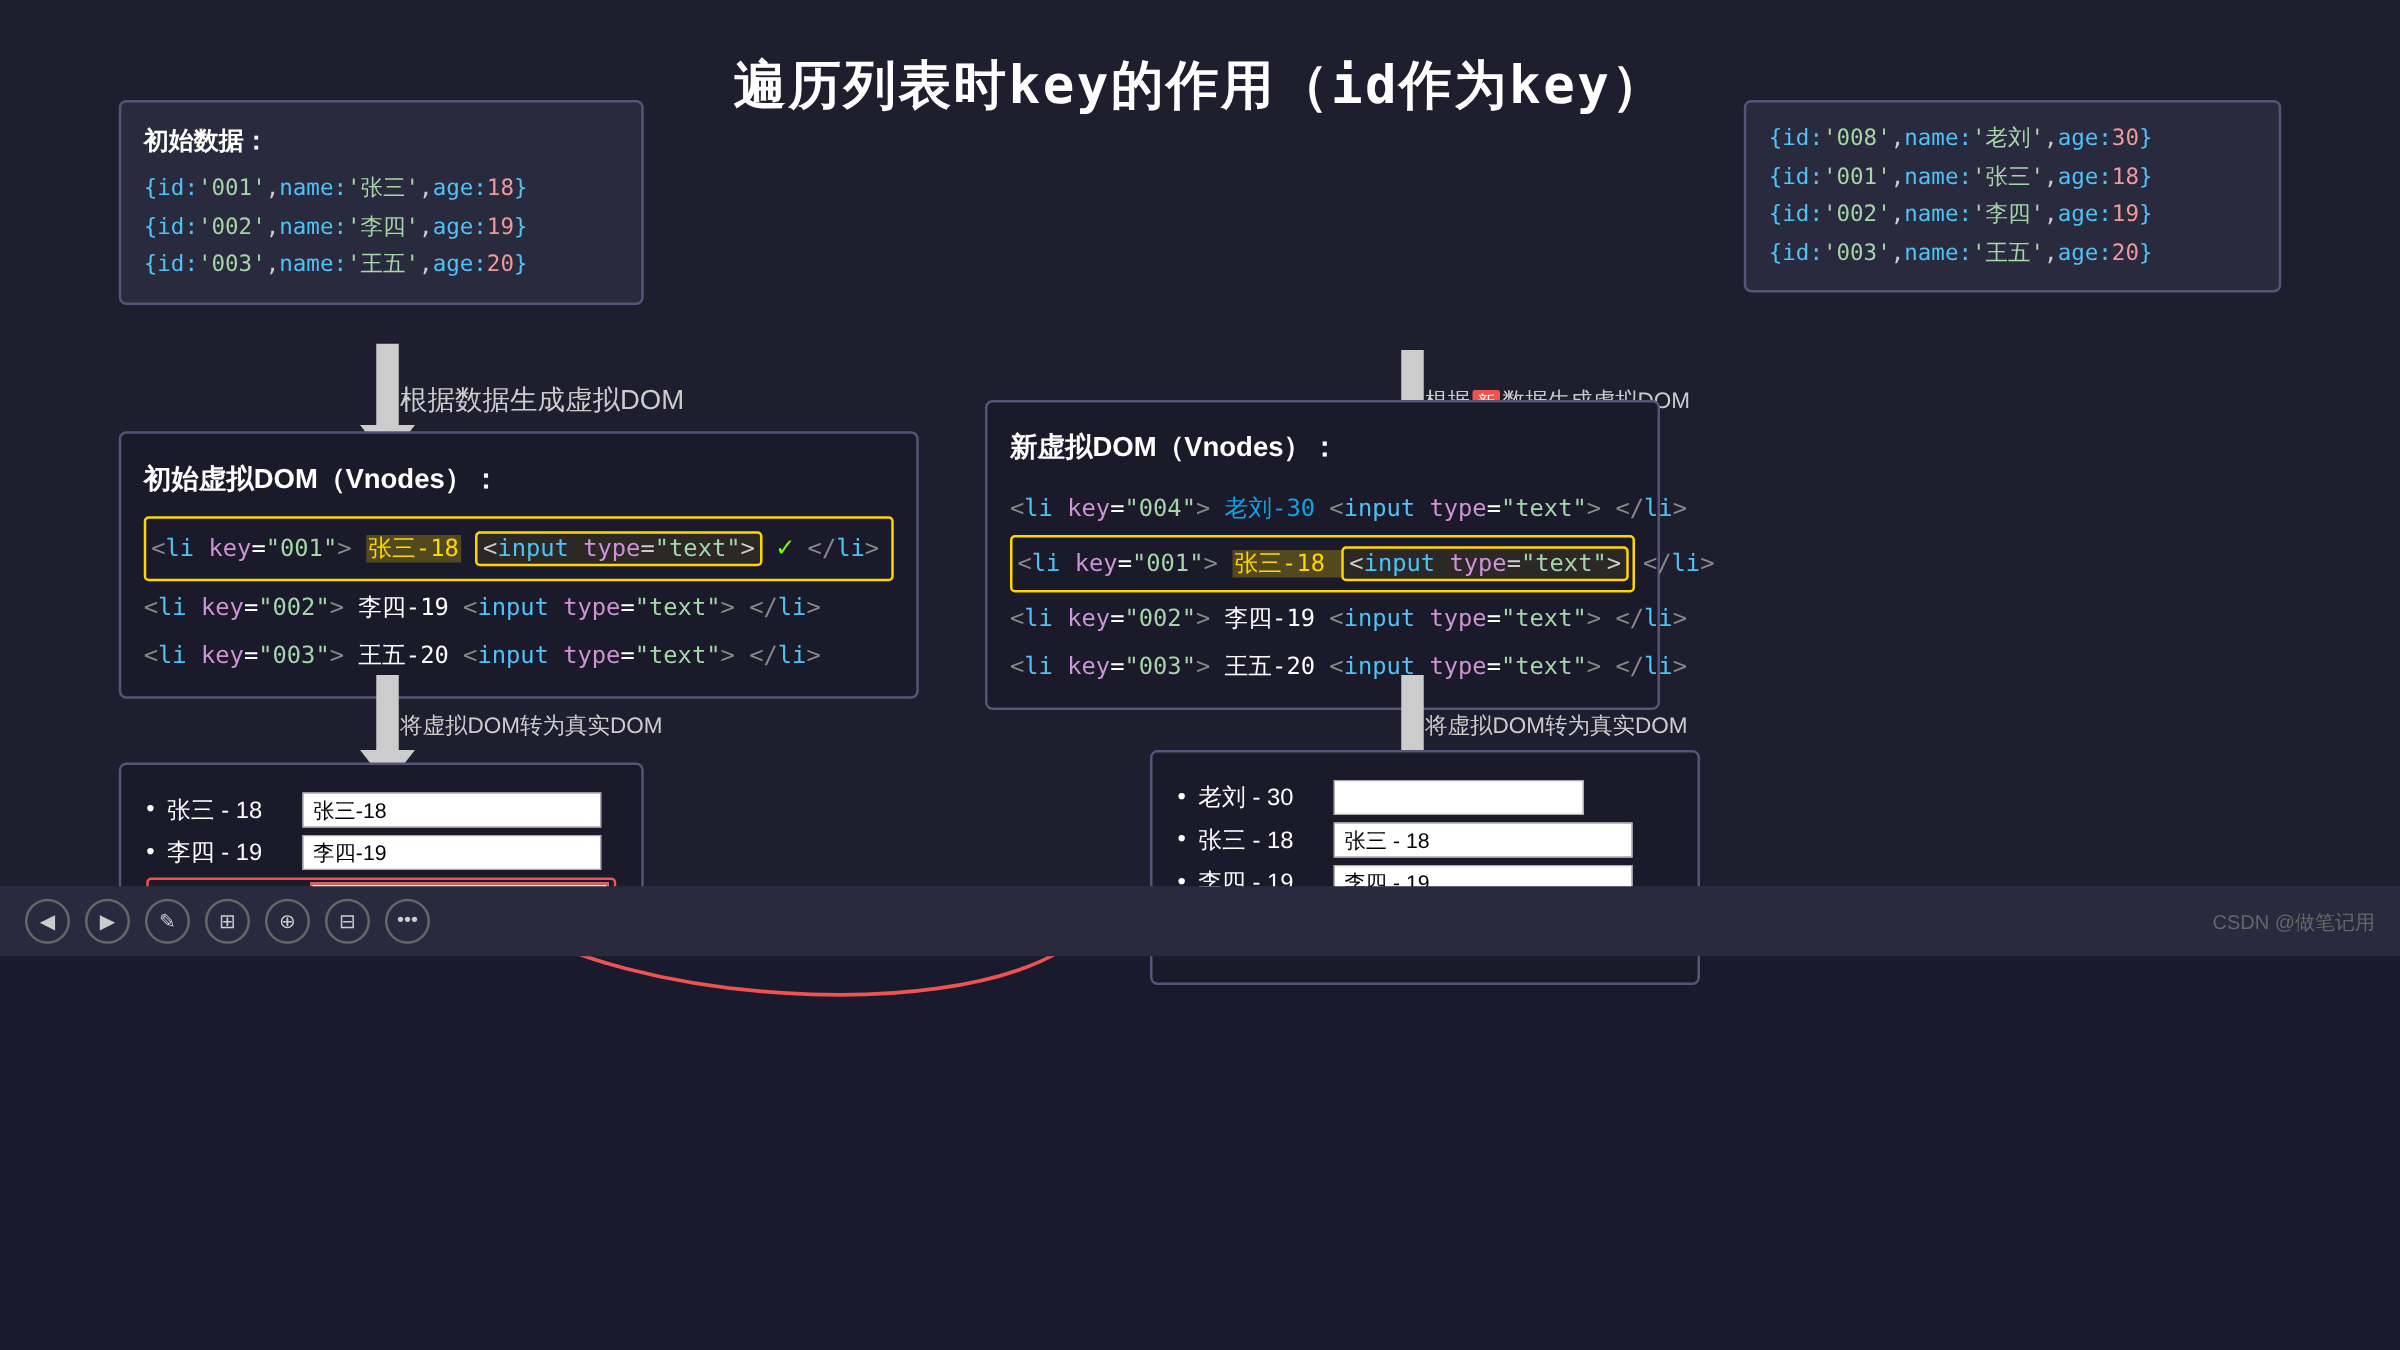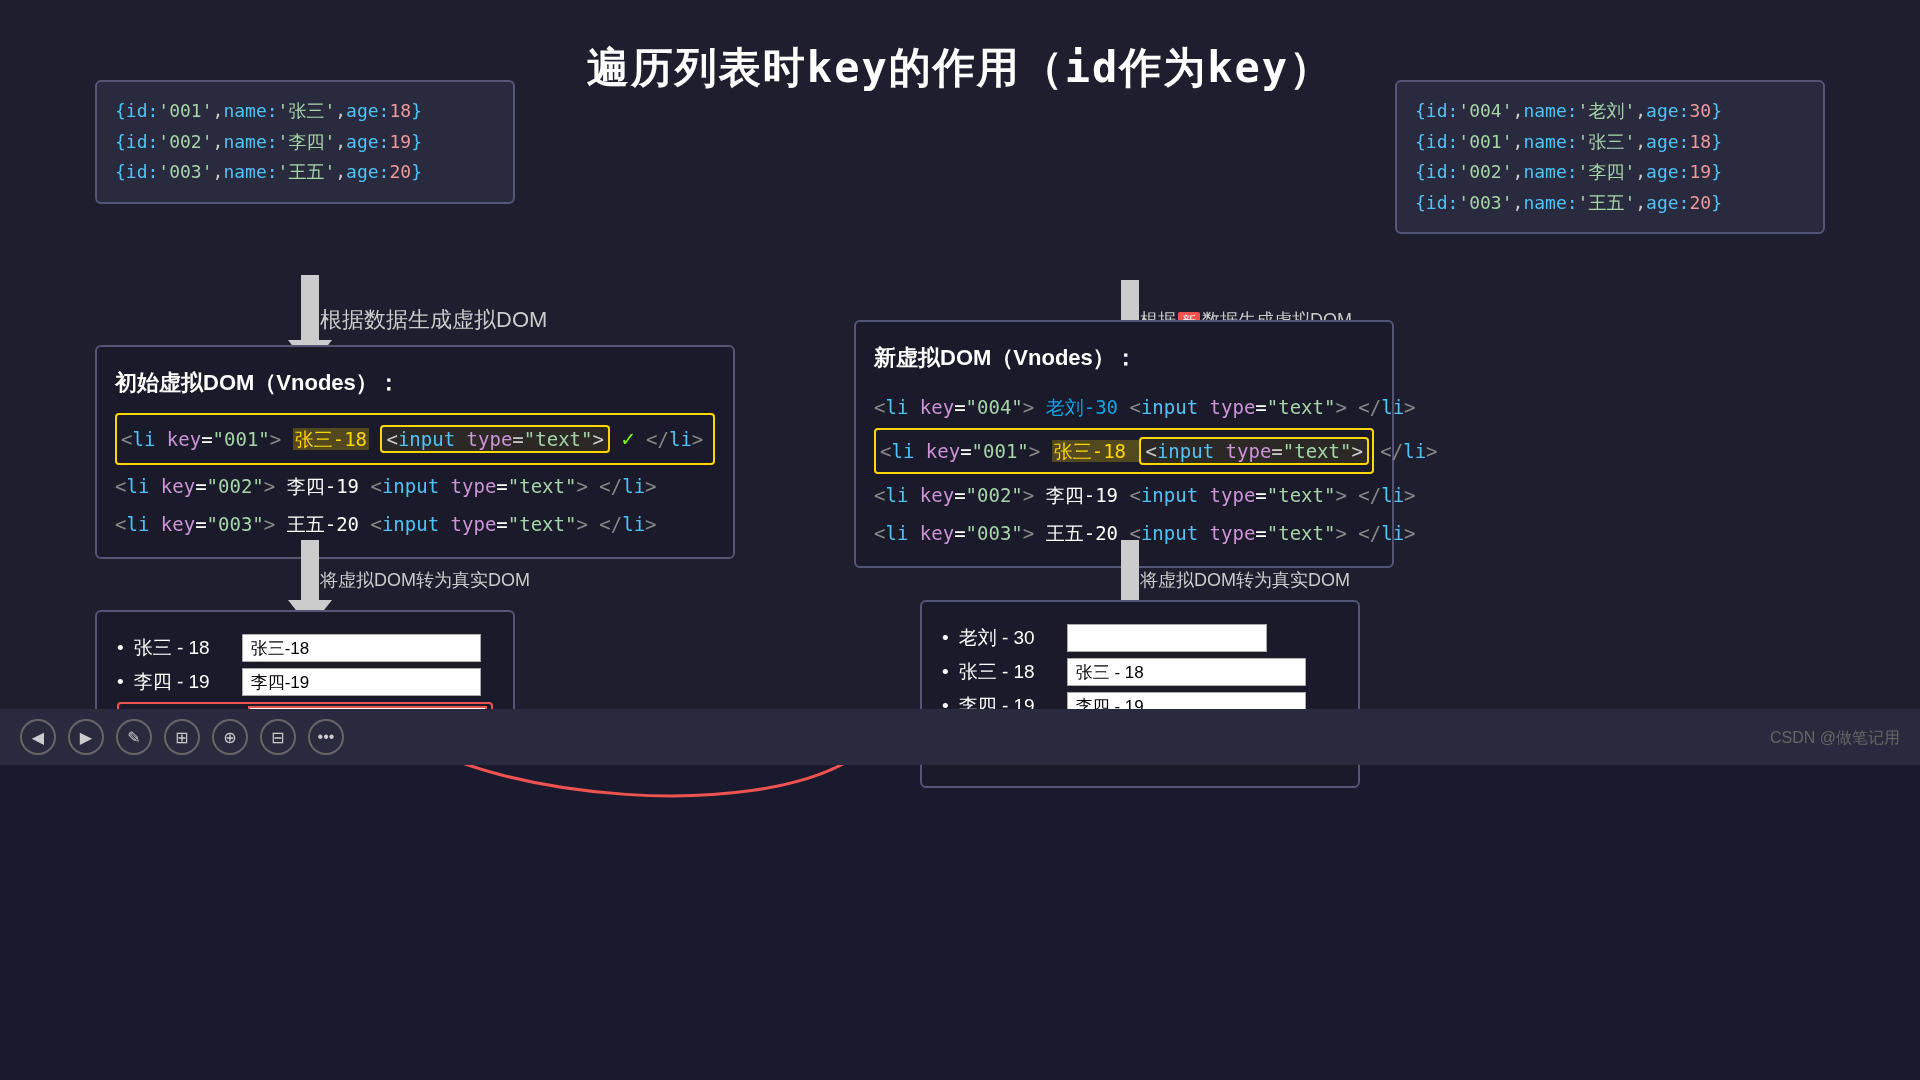--- a/index.html
+++ b/index.html
@@ -227,34 +227,35 @@
     }
   </style>
 </head>
 <body>
 
 <div class="slide-container">
 
   <div class="title">遍历列表时key的作用（id作为key）</div>
 
   <div class="data-box" style="left:95px;top:80px;width:420px;">
+    <span class="label">初始数据：</span>
     <div>
       <span class="obj-key">{</span><span class="obj-key">id:</span><span class="obj-str">'001'</span>,<span class="obj-key">name:</span><span class="obj-str">'张三'</span>,<span class="obj-key">age:</span><span class="obj-num">18</span><span class="obj-key">}</span>
     </div>
     <div>
       <span class="obj-key">{</span><span class="obj-key">id:</span><span class="obj-str">'002'</span>,<span class="obj-key">name:</span><span class="obj-str">'李四'</span>,<span class="obj-key">age:</span><span class="obj-num">19</span><span class="obj-key">}</span>
     </div>
     <div>
       <span class="obj-key">{</span><span class="obj-key">id:</span><span class="obj-str">'003'</span>,<span class="obj-key">name:</span><span class="obj-str">'王五'</span>,<span class="obj-key">age:</span><span class="obj-num">20</span><span class="obj-key">}</span>
     </div>
   </div>
 
   <div class="data-box" style="right:95px;top:80px;width:430px;">
     <div>
-      <span class="obj-key">{</span><span class="obj-key">id:</span><span class="obj-str">'004'</span>,<span class="obj-key">name:</span><span class="obj-str">'老刘'</span>,<span class="obj-key">age:</span><span class="obj-num">30</span><span class="obj-key">}</span>
+      <span class="obj-key">{</span><span class="obj-key">id:</span><span class="obj-str">'008'</span>,<span class="obj-key">name:</span><span class="obj-str">'老刘'</span>,<span class="obj-key">age:</span><span class="obj-num">30</span><span class="obj-key">}</span>
     </div>
     <div>
       <span class="obj-key">{</span><span class="obj-key">id:</span><span class="obj-str">'001'</span>,<span class="obj-key">name:</span><span class="obj-str">'张三'</span>,<span class="obj-key">age:</span><span class="obj-num">18</span><span class="obj-key">}</span>
     </div>
     <div>
       <span class="obj-key">{</span><span class="obj-key">id:</span><span class="obj-str">'002'</span>,<span class="obj-key">name:</span><span class="obj-str">'李四'</span>,<span class="obj-key">age:</span><span class="obj-num">19</span><span class="obj-key">}</span>
     </div>
     <div>
       <span class="obj-key">{</span><span class="obj-key">id:</span><span class="obj-str">'003'</span>,<span class="obj-key">name:</span><span class="obj-str">'王五'</span>,<span class="obj-key">age:</span><span class="obj-num">20</span><span class="obj-key">}</span>
     </div>
@@ -291,21 +292,21 @@
     </div>
 
     <div class="vdom-line">
       <span style="color:#888;">&lt;</span><span style="color:#4fc3f7;">li</span> <span style="color:#ce93d8;">key</span><span style="color:#fff;">=</span><span style="color:#a5d6a7;">"003"</span><span style="color:#888;">&gt;</span>
       <span style="color:#fff;"> 王五-20 </span>
       <span style="color:#888;">&lt;</span><span style="color:#4fc3f7;">input</span> <span style="color:#ce93d8;">type</span><span style="color:#fff;">=</span><span style="color:#a5d6a7;">"text"</span><span style="color:#888;">&gt;</span>
       <span style="color:#888;"> &lt;/</span><span style="color:#4fc3f7;">li</span><span style="color:#888;">&gt;</span>
     </div>
   </div>
 
-  <div class="vdom-box" style="left:854px;top:320px;width:540px;">
+  <div class="vdom-box" style="left:788px;top:320px;width:540px;">
     <div class="box-title">新虚拟DOM（Vnodes）：</div>
 
     <div class="vdom-line">
       <span style="color:#888;">&lt;</span><span style="color:#4fc3f7;">li</span> <span style="color:#ce93d8;">key</span><span style="color:#fff;">=</span><span style="color:#a5d6a7;">"004"</span><span style="color:#888;">&gt;</span>
       <span style="color:#0ea5e9;"> 老刘-30 </span>
       <span style="color:#888;">&lt;</span><span style="color:#4fc3f7;">input</span> <span style="color:#ce93d8;">type</span><span style="color:#fff;">=</span><span style="color:#a5d6a7;">"text"</span><span style="color:#888;">&gt;</span>
       <span style="color:#888;"> &lt;/</span><span style="color:#4fc3f7;">li</span><span style="color:#888;">&gt;</span>
     </div>
 
     <div class="vdom-line" style="border:2px solid #ffd600;border-radius:4px;padding:2px 4px;margin:2px 0;">

